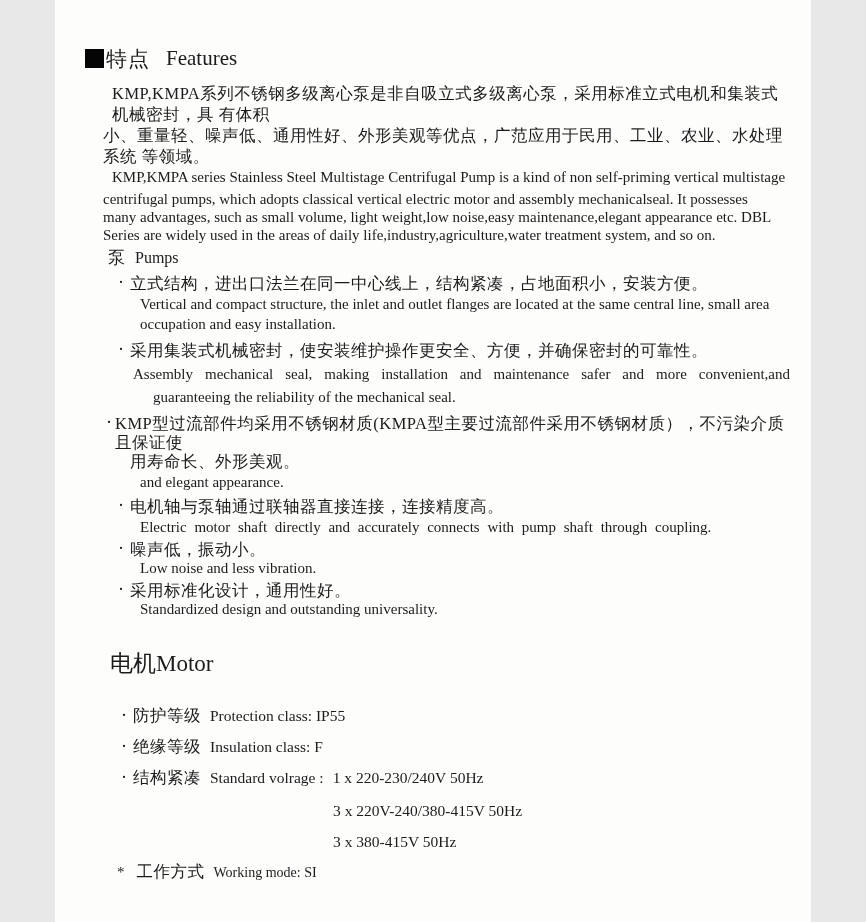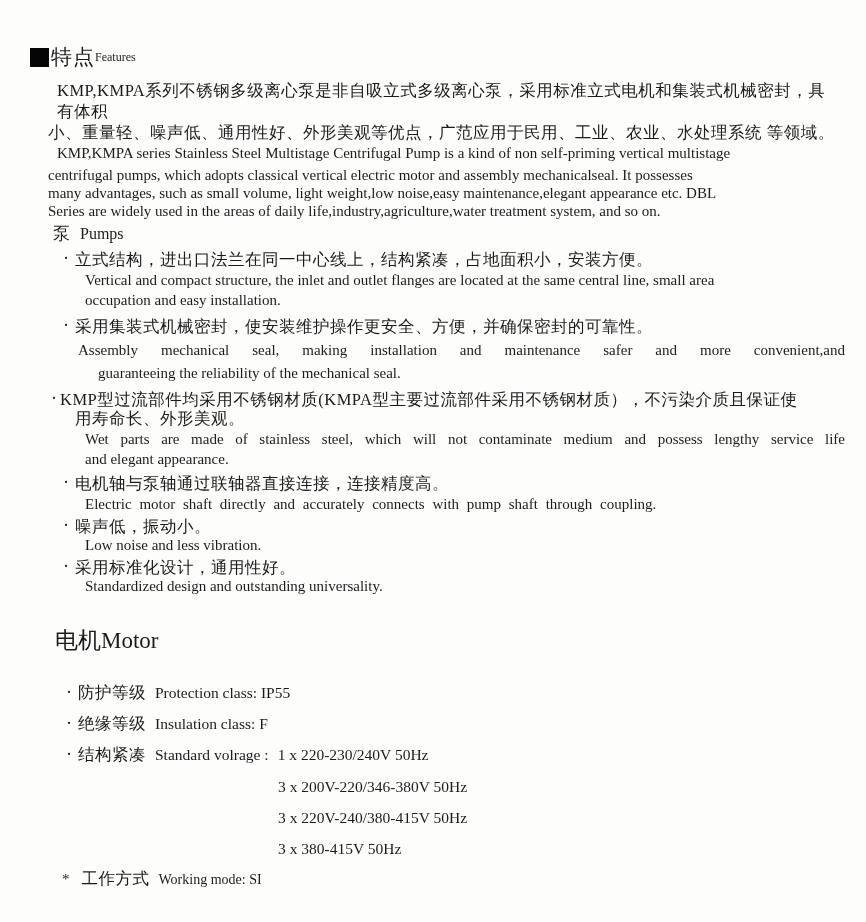--- a/index.html
+++ b/index.html
@@ -1,27 +1,27 @@
 <!DOCTYPE html>
 <html><head>
 <meta charset="utf-8">
 <style>
   * { margin:0; padding:0; box-sizing:border-box; }
   html,body { background:#e8e8e8; }
   body { font-family:"Liberation Serif","DejaVu Serif",serif; color:#1b1b1b; }
   .page {
-    position:relative; width:866px; height:922px; margin:0 auto;
+    position:relative; width:756px; height:922px; margin:0 auto;
     background:#fdfdfc; overflow:hidden;
   }
 
   
   .features-heading { display:flex; align-items:center; margin:46px 0 0 30px; }
   .blk-square { width:19px; height:19px; background:#050505; flex:0 0 auto; }
   .h-cn { font-size:21px; line-height:22px; letter-spacing:1px; margin-left:2px; }
-  .h-en { font-size:12px; margin-left:0; }
+  .h-en { font-size:21px; margin-left:16px; }
 
   .cn-para { margin:12px 21px 0 48px; font-size:16.5px; line-height:21px; letter-spacing:0.5px; }
   .cn-para .l1 { padding-left:9px; }
 
   .en-para { margin:1px 21px 0 48px; font-size:15px; line-height:18px; }
   .en-para .l1 { padding-left:9px; margin-bottom:4px; }
 
   
   .pumps-heading { margin:4px 0 0 53px; font-size:17px; line-height:20px; }
   .pumps-heading .h-en2 { font-size:16px; margin-left:10px; }
@@ -102,21 +102,20 @@
   </div>
 
   <div class="pump-item mt8">
     <div class="cn-line outdent">
       <span class="bullet">·</span>
       <span class="cn-text">KMP型过流部件均采用不锈钢材质(KMPA型主要过流部件采用不锈钢材质），不污染介质且保证使</span>
     </div>
     <div class="cn-line cont">
       <span class="cn-text">用寿命长、外形美观。</span>
     </div>
-    <div class="en-line justify">Wet parts are made of stainless steel, which will not contaminate medium and possess lengthy service life</div>
     <div class="en-line">and elegant appearance.</div>
   </div>
 
   <div class="pump-item">
     <div class="cn-line">
       <span class="bullet">·</span>
       <span class="cn-text">电机轴与泵轴通过联轴器直接连接，连接精度高。</span>
     </div>
     <div class="en-line spaced">Electric motor shaft directly and accurately connects with pump shaft through coupling.</div>
   </div>
@@ -147,21 +146,20 @@
   <div class="motor-item">
     <span class="bullet">·</span>
     <span class="m-label">绝缘等级</span><span class="m-en">Insulation class: F</span>
   </div>
 
   <div class="motor-item">
     <span class="bullet">·</span>
     <span class="m-label">结构紧凑</span><span class="m-en">Standard volrage :</span><span class="m-val">1 x 220-230/240V 50Hz</span>
   </div>
 
-  <div class="voltage-line">3 x 200V-220/346-380V 50Hz</div>
   <div class="voltage-line vgap">3 x 220V-240/380-415V 50Hz</div>
   <div class="voltage-line vgap">3 x 380-415V 50Hz</div>
 
   <div class="footnote">
     <span class="mark">*</span><span>工作方式</span><span class="f-en">Working mode: SI</span>
   </div>
 
 </div>
 
 </body></html>

